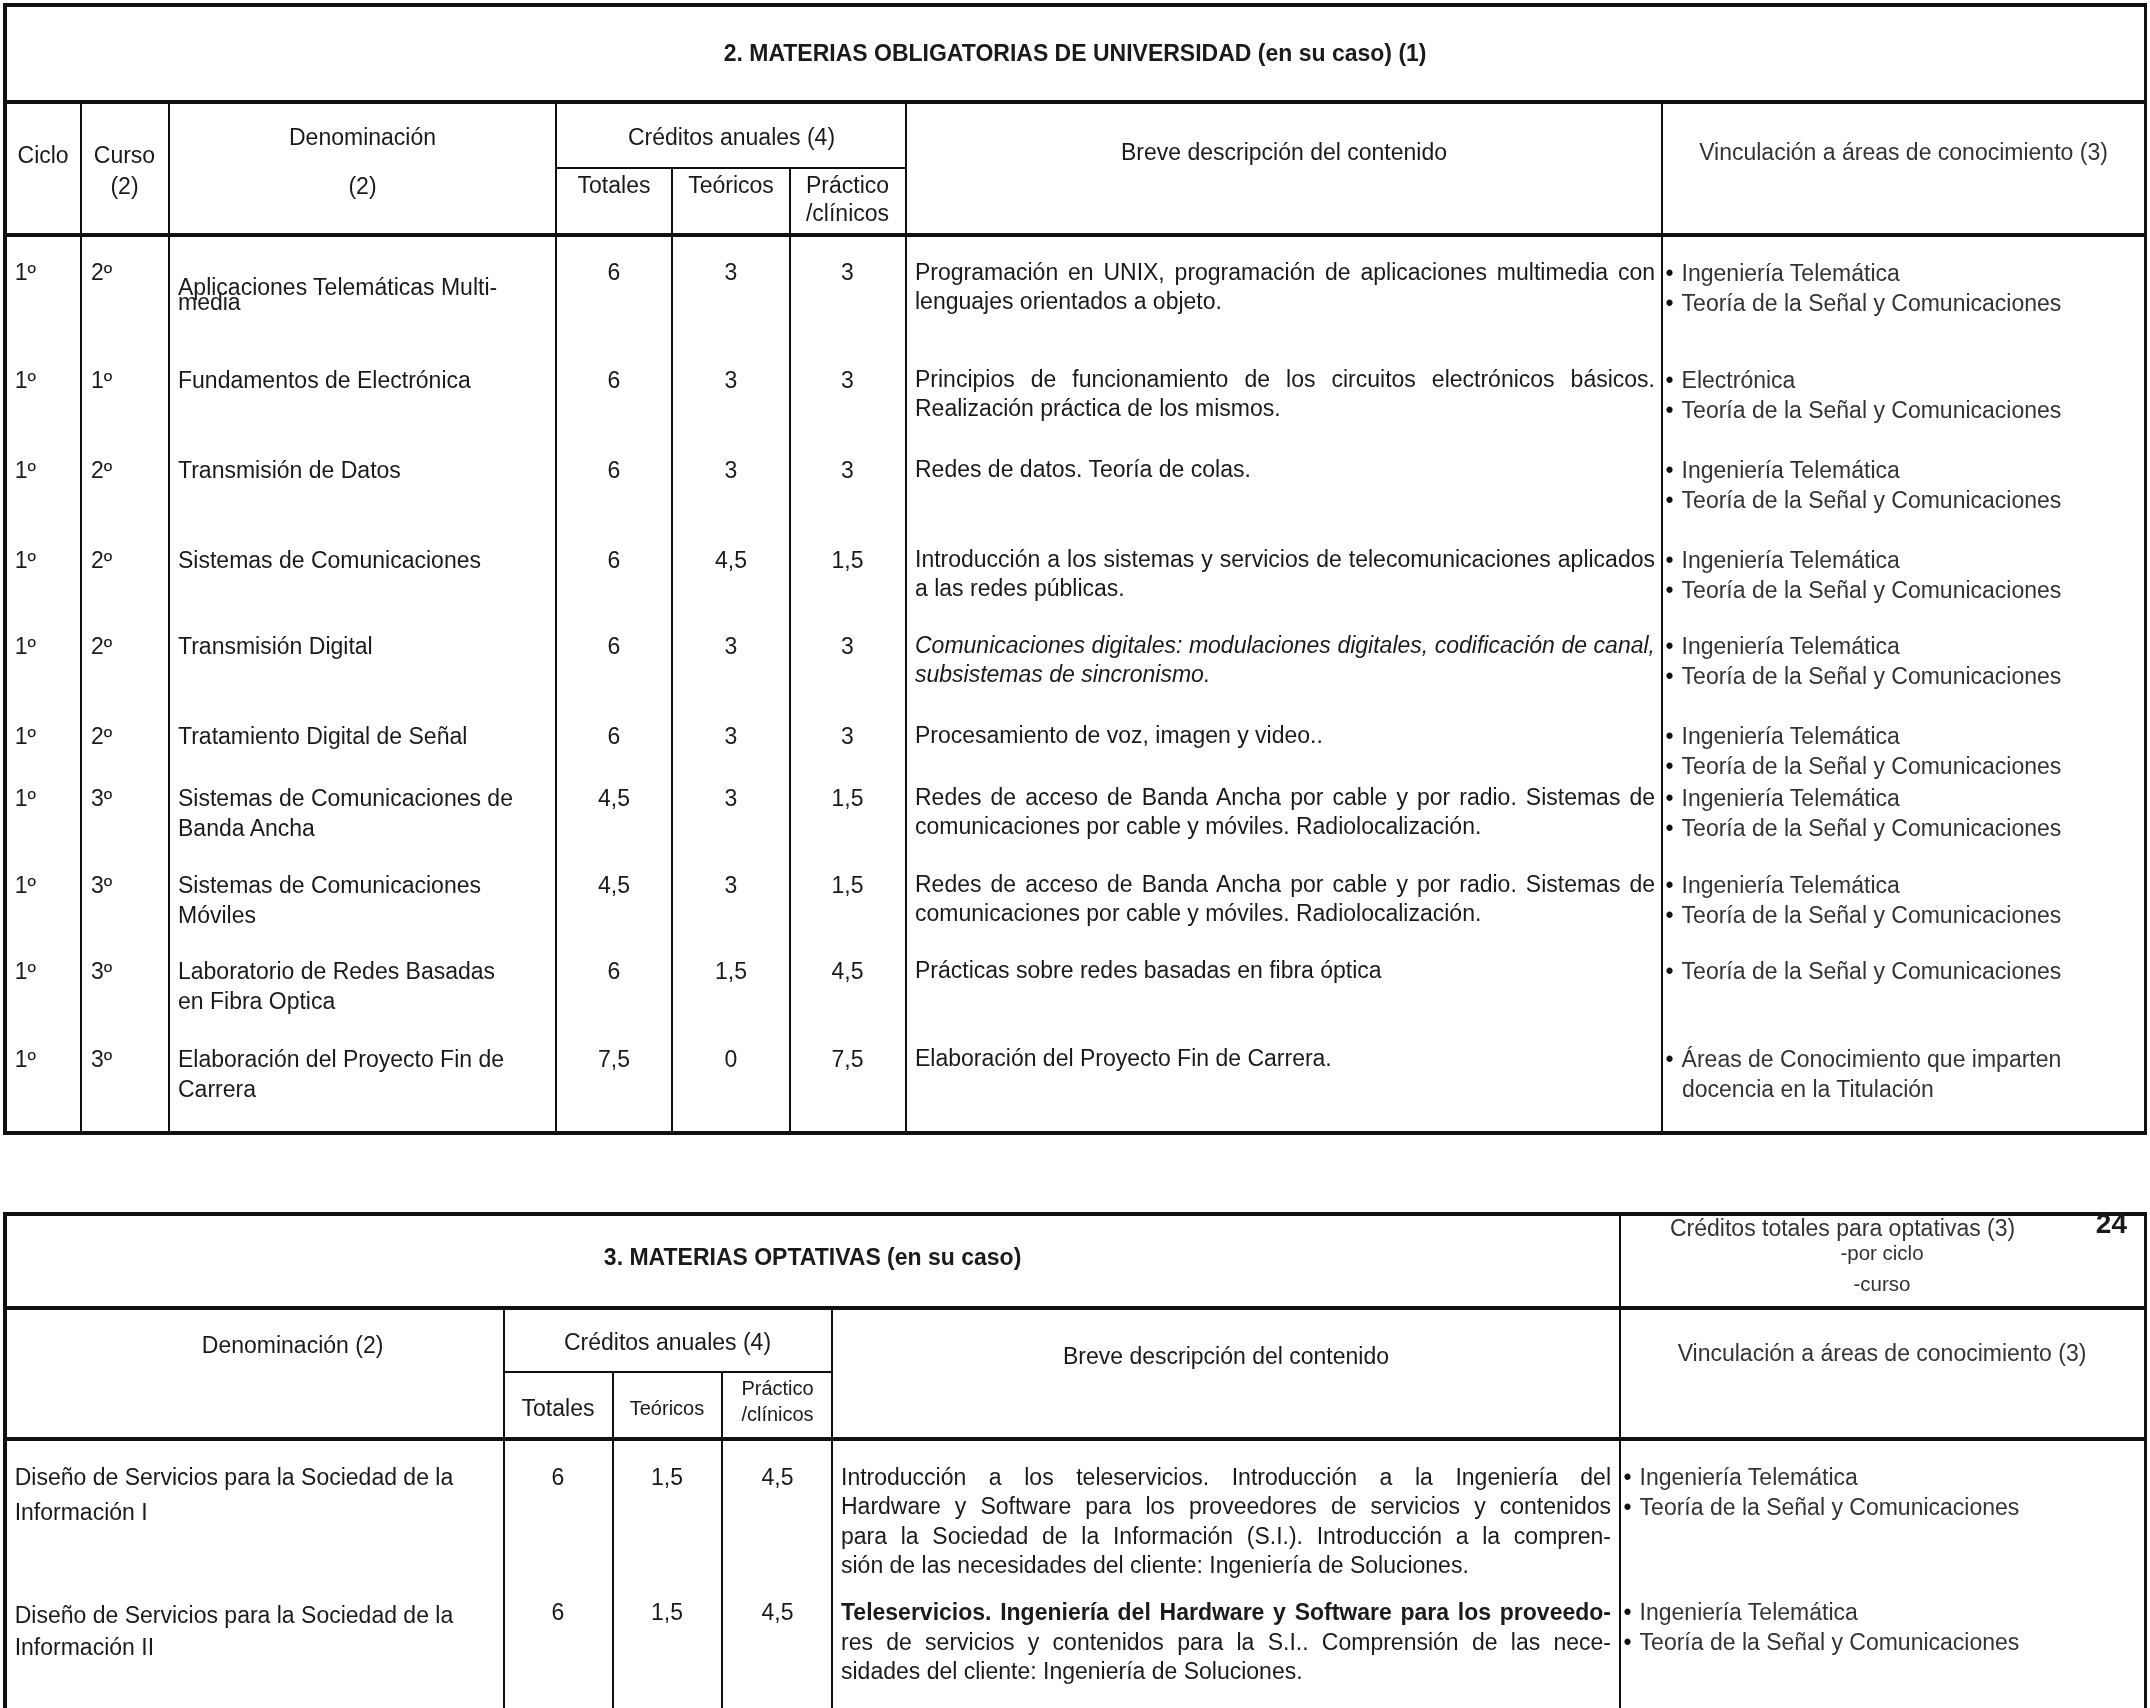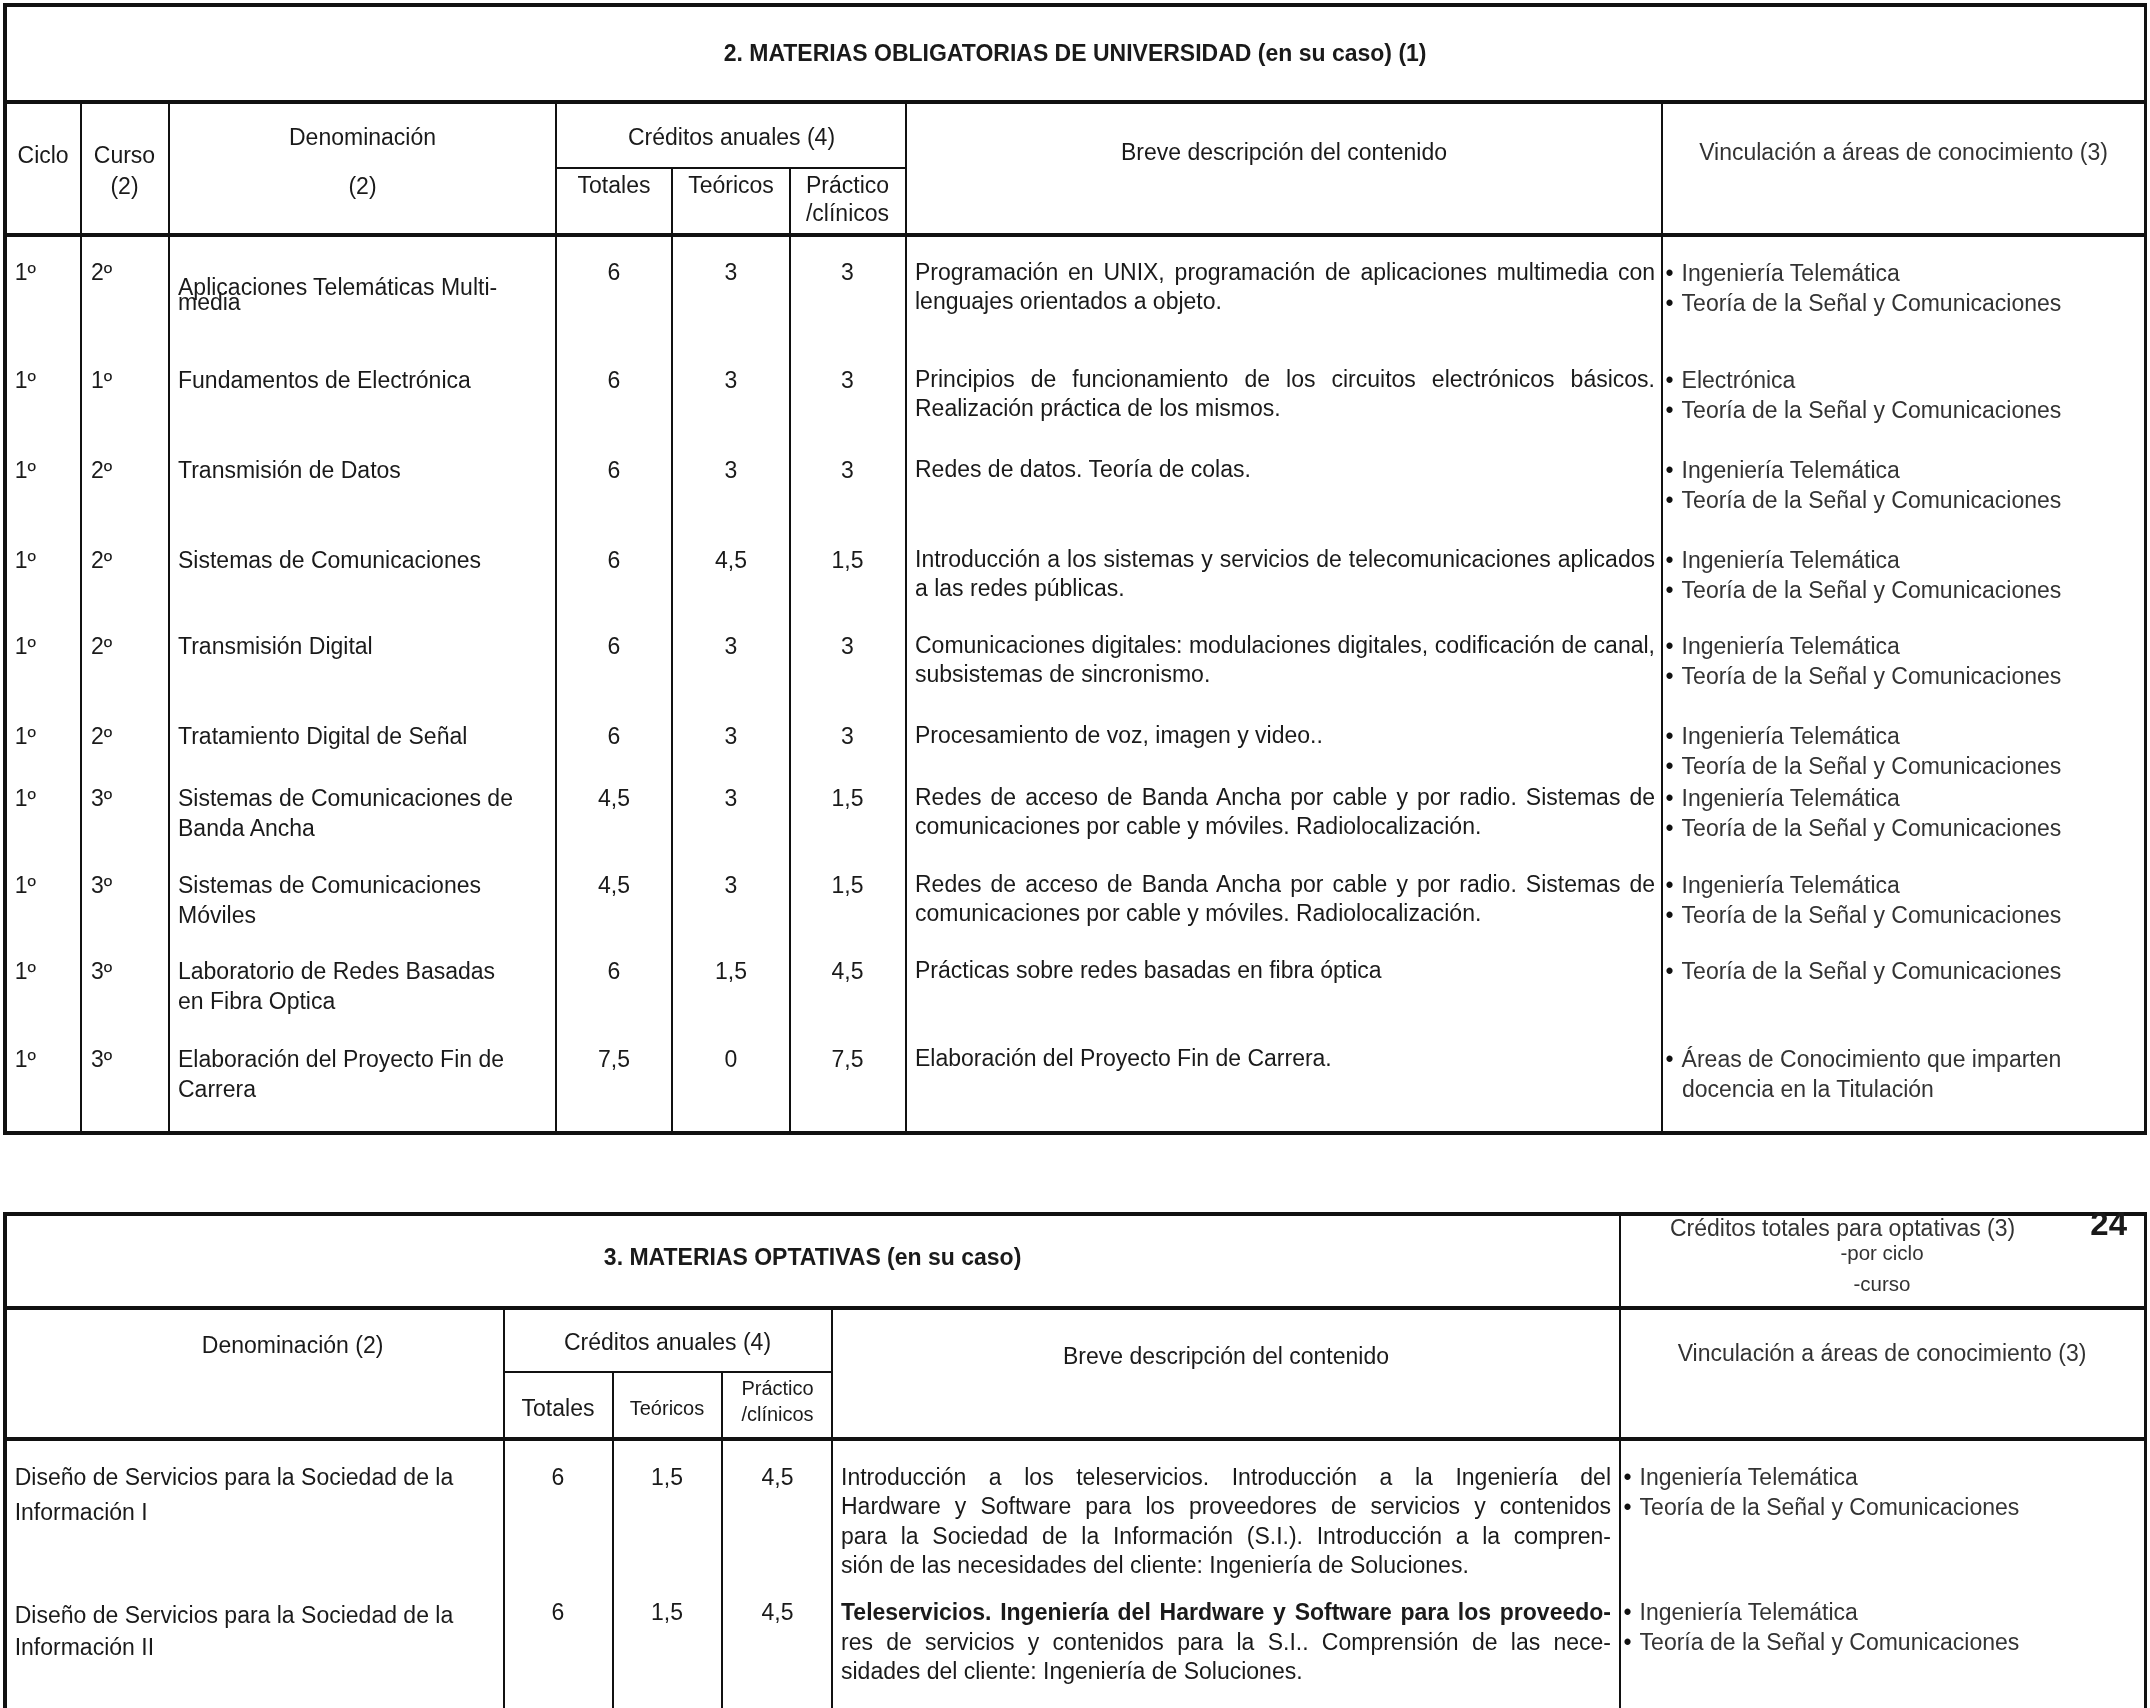--- a/index.html
+++ b/index.html
@@ -112,21 +112,21 @@
     </ul>
   </div>
 
   <div>
     <div class="txt" style="left:14.7px; top:631px;">1º</div>
     <div class="txt" style="left:91px; top:631px;">2º</div>
     <div class="txt" style="left:178px; top:631px;">Transmisión Digital</div>
     <div class="txt center" style="left:557px; top:631px; width:114px;">6</div>
     <div class="txt center" style="left:673px; top:631px; width:116px;">3</div>
     <div class="txt center" style="left:790px; top:631px; width:115px;">3</div>
-    <div class="desc last-left" style="left:915px; top:631px; width:740px;">Comunicaciones digitales: modulaciones digitales, codificación de canal, subsistemas de sincronismo.</div>
+    <div class="desc last-left" style="left:915px; top:631px; width:740px;font-style:italic;">Comunicaciones digitales: modulaciones digitales, codificación de canal, subsistemas de sincronismo.</div>
     <ul class="bullet-list" style="left:1664px; top:631px;">
       <li>Ingeniería Telemática</li>
       <li>Teoría de la Señal y Comunicaciones</li>
     </ul>
   </div>
 
   <div>
     <div class="txt" style="left:14.7px; top:721px;">1º</div>
     <div class="txt" style="left:91px; top:721px;">2º</div>
     <div class="txt" style="left:178px; top:721px;">Tratamiento Digital de Señal</div>
@@ -209,21 +209,21 @@
   <div class="vline" style="left:1619px; top:1214px; width:1.5px; height:495px;"></div>
   <div class="vline" style="left:503px; top:1308px; width:1.5px; height:401px;"></div>
   <div class="vline" style="left:612px; top:1372px; width:1.5px; height:337px;"></div>
   <div class="vline" style="left:721px; top:1372px; width:1.5px; height:337px;"></div>
   <div class="vline" style="left:831px; top:1308px; width:1.5px; height:401px;"></div>
   <div class="hline" style="left:503px; top:1371px; width:329px; height:2.2px;"></div>
 
   <div class="txt center bold" style="left:6.6px; top:1242px; width:1612px;">3. MATERIAS OPTATIVAS (en su caso)</div>
   <div>
     <div class="txt areas" style="left:1670px; top:1213px;">Créditos totales para optativas (3)</div>
-    <div class="txt bold" style="left:2127px; top:1209px; font-size:33px; transform:translateX(-100%);">24</div>
+    <div class="txt bold" style="left:2127px; top:1209px; font-size:28px; transform:translateX(-100%);">24</div>
     <div class="txt center areas" style="left:1620px; top:1240px; width:524px; font-size:20.5px; line-height:26.4px;">-por ciclo</div>
     <div class="txt center areas" style="left:1620px; top:1271px; width:524px; font-size:20.5px; line-height:26.4px;">-curso</div>
   </div>
 
   <div class="txt center" style="left:6.6px; top:1330px; width:572px;">Denominación (2)</div>
   <div class="txt center" style="left:504px; top:1327px; width:327px;">Créditos anuales (4)</div>
   <div class="txt center" style="left:504px; top:1393px; width:108px;">Totales</div>
   <div class="txt center" style="left:613px; top:1393px; width:108px; font-size:20px;">Teóricos</div>
   <div class="txt center" style="left:723px; top:1376px; width:109px; font-size:20px; line-height:25px;">Práctico</div>
   <div class="txt center" style="left:723px; top:1402px; width:109px; font-size:20px; line-height:25px;">/clínicos</div>

